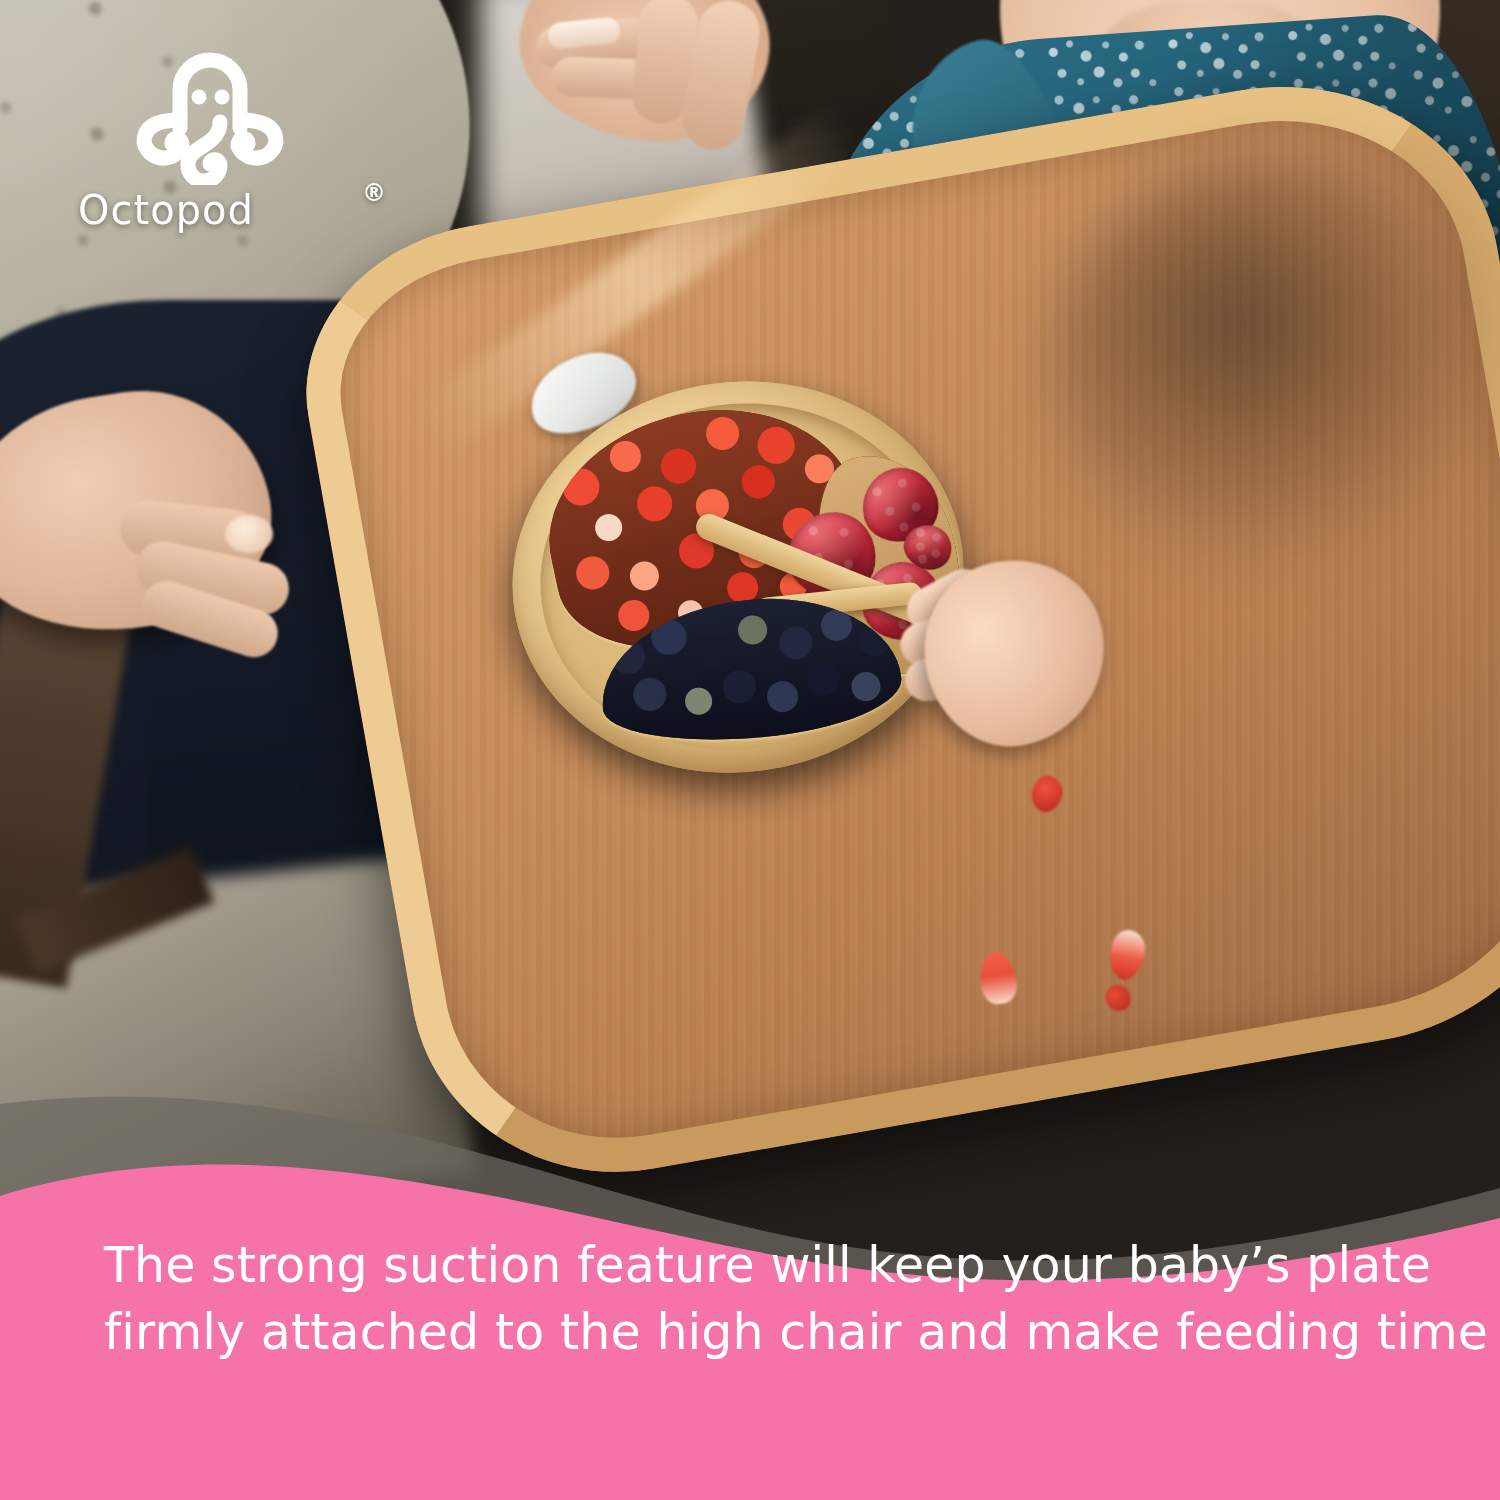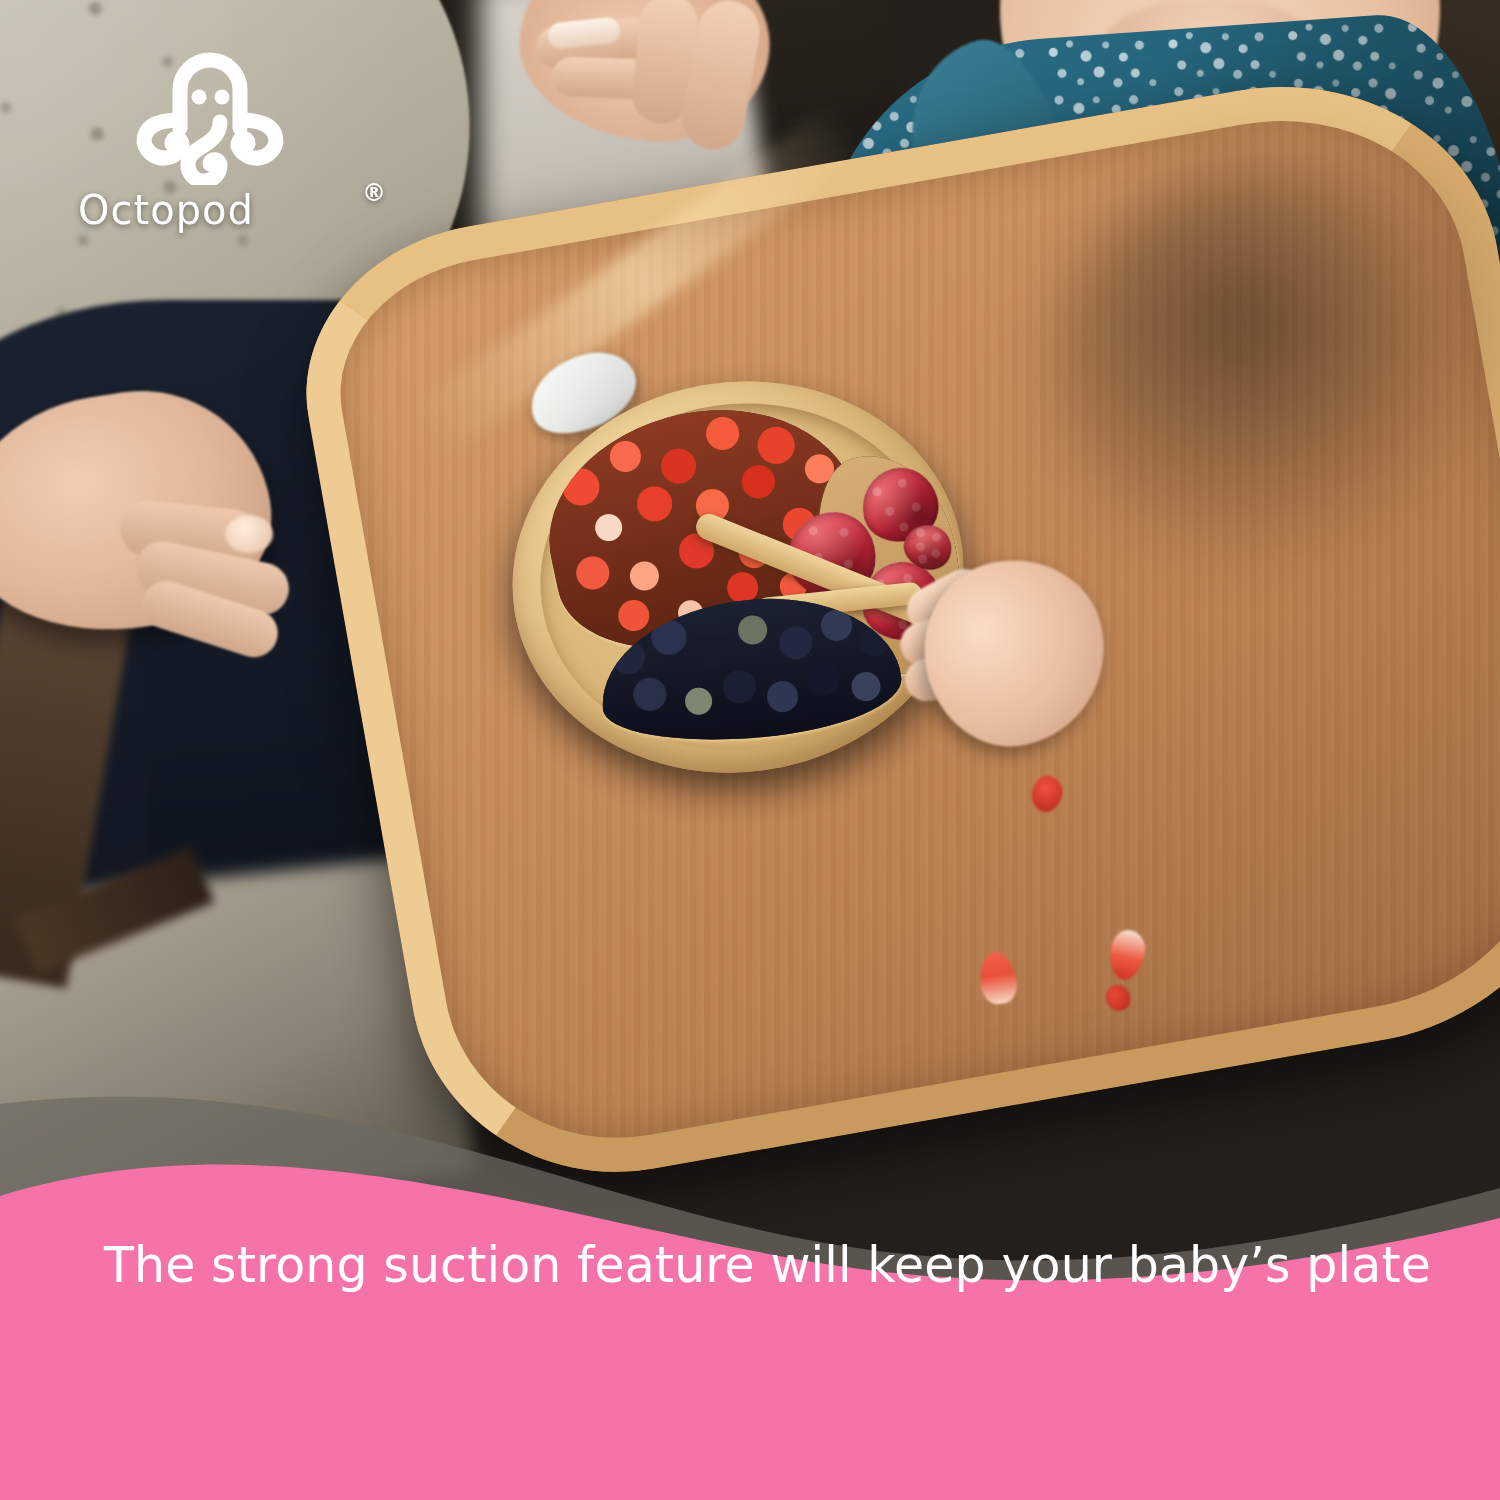--- a/index.html
+++ b/index.html
@@ -630,15 +630,16 @@
       </g>
       <circle cx="63" cy="47" r="7.5" fill="#ffffff"></circle>
       <circle cx="86" cy="47" r="7.5" fill="#ffffff"></circle>
     </svg>
     <div class="logo-word">Octopod</div>
     <div class="logo-reg">®</div>
   </div>
 
   <div class="caption">
     <span class="ln">The strong suction feature will keep your baby’s plate</span>
+    <span class="ln">firmly attached to the high chair and make feeding time</span>
   </div>
 
 </div>
 
 </body></html>

